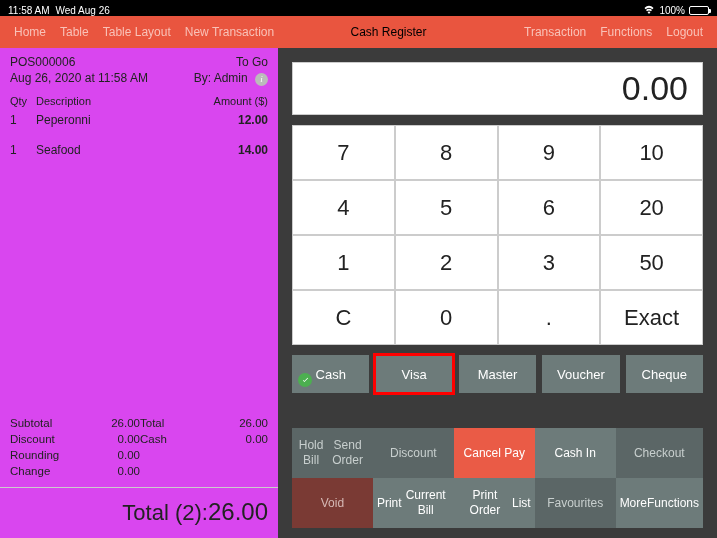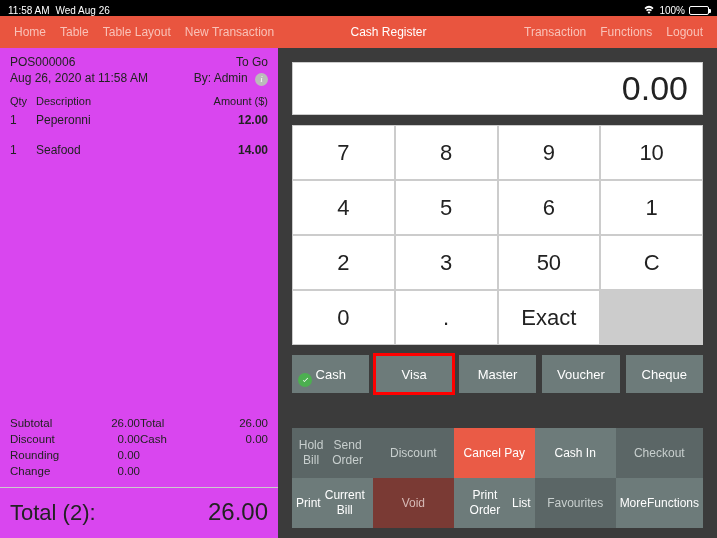--- a/index.html
+++ b/index.html
@@ -10,21 +10,21 @@
   .statusbar .left { display: flex; gap: 6px; }
   .statusbar .right { display: flex; gap: 4px; align-items: center; }
   .wifi-icon { width:12px; height:9px; }
   .batt { width:20px; height:9px; border:1px solid #fff; border-radius:2px; position:relative; }
   .batt::after { content:""; position:absolute; right:-3px; top:2px; width:2px; height:4px; background:#fff; border-radius:0 1px 1px 0;}
   .batt .fill { background:#fff; height:100%; width:100%; }
 
   
   .navbar { height: 32px; background: #e9553f; color: #fff; display: flex; align-items: center; font-size: 12px; }
   .navbar .nav-left { display:flex; gap: 14px; padding-left: 14px; color: #f9c2b8;}
-  .navbar .nav-title { position:absolute; left:0; right:0; text-align:center; pointer-events:none; color:#ffffff; font-weight:500;}
+  .navbar .nav-title { position:absolute; left:0; right:0; text-align:center; pointer-events:none; color:#000000; font-weight:500;}
   .navbar .nav-title span { pointer-events:auto; display:inline-block; margin-left:60px;}
   .navbar .nav-right { margin-left:auto; display:flex; gap:14px; padding-right:14px; color:#f9c2b8;}
 
   .main { display:flex; height: calc(538px - 16px - 32px); }
 
   
   .receipt { width: 278px; background:#d946ef; display:flex; flex-direction:column; font-size:12px; color:#222; }
   .receipt .hdr { padding: 6px 10px 4px 10px; }
   .receipt .hdr .row { display:flex; justify-content:space-between; align-items:center; padding:1px 0;}
   .info-icon { width:13px; height:13px; border-radius:50%; background:#bbb; color:#fff; font-size:9px; display:inline-flex; align-items:center; justify-content:center; margin-left:4px; font-style:italic; font-family:Georgia,serif;}
@@ -38,21 +38,21 @@
   .receipt .item .d { flex:1; }
   .receipt .item .a { font-weight:700; }
   .receipt .spacer { flex:1; }
   .receipt .summary { padding: 6px 10px 8px 10px; font-size:11.5px; }
   .receipt .summary .srow { display:flex; }
   .receipt .summary .srow > div { padding:2px 0;}
   .receipt .summary .c1 { width:70px; }
   .receipt .summary .c2 { width:60px; text-align:right; }
   .receipt .summary .c3 { flex:1; text-align:left; padding-left:40px;}
   .receipt .summary .c4 { width:50px; text-align:right; }
-  .receipt .totalbar { border-top:1px solid #ccc; padding:10px 10px 12px 10px; display:flex; justify-content:space-between; align-items:baseline;}
+  .receipt .totalbar { border-top:1px solid #ccc; padding:10px 10px 12px 10px; display:flex; justify-content:flex-end; align-items:baseline;}
   .receipt .totalbar .lbl { font-size:22px; font-weight:500;}
   .receipt .totalbar .val { font-size:24px; font-weight:500;}
 
   
   .register { flex:1; background:#3b3b3b; padding: 14px 14px 10px 14px; display:flex; flex-direction:column; gap:10px;}
   .display { background:#fff; border:1px solid #ccc; text-align:right; padding: 6px 14px; font-size:34px; font-weight:400; color:#222; }
   .keypad { display:grid; grid-template-columns:repeat(4,1fr); gap:2px; background:#ccc; border:1px solid #ccc;}
   .key { background:#fff; height:53px; display:flex; align-items:center; justify-content:center; font-size:22px; color:#222; cursor:pointer;}
   .payrow { display:grid; grid-template-columns:repeat(5,1fr); gap:6px; }
   .paybtn { background:#6d7b7a; color:#fff; height:38px; display:flex; align-items:center; justify-content:center; font-size:13px; cursor:pointer; position:relative;}
@@ -167,20 +167,21 @@
   <div class="register">
     <div class="display">0.00</div>
     <div class="keypad" id="keypad">
         <div class="key">7</div>
         <div class="key">8</div>
         <div class="key">9</div>
         <div class="key">10</div>
         <div class="key">4</div>
         <div class="key">5</div>
         <div class="key">6</div>
+        <div class="key">20</div>
         <div class="key">1</div>
         <div class="key">2</div>
         <div class="key">3</div>
         <div class="key">50</div>
         <div class="key">C</div>
         <div class="key">0</div>
         <div class="key">.</div>
         <div class="key">Exact</div>
       </div>
     <div class="payrow" id="payrow">
@@ -215,27 +216,27 @@
         </div>
         <div class="fbtn danger">
           <div>Cancel Pay</div>
         </div>
         <div class="fbtn ">
           <div>Cash In</div>
         </div>
         <div class="fbtn dim">
           <div>Checkout</div>
         </div>
+        <div class="fbtn void">
+          <div>Void</div>
+        </div>
         <div class="fbtn ">
           <div>Print</div>
           <div>Current Bill</div>
         </div>
-        <div class="fbtn void">
-          <div>Void</div>
-        </div>
         <div class="fbtn ">
           <div>Print Order</div>
           <div>List</div>
         </div>
         <div class="fbtn dim">
           <div>Favourites</div>
         </div>
         <div class="fbtn ">
           <div>More</div>
           <div>Functions</div>

